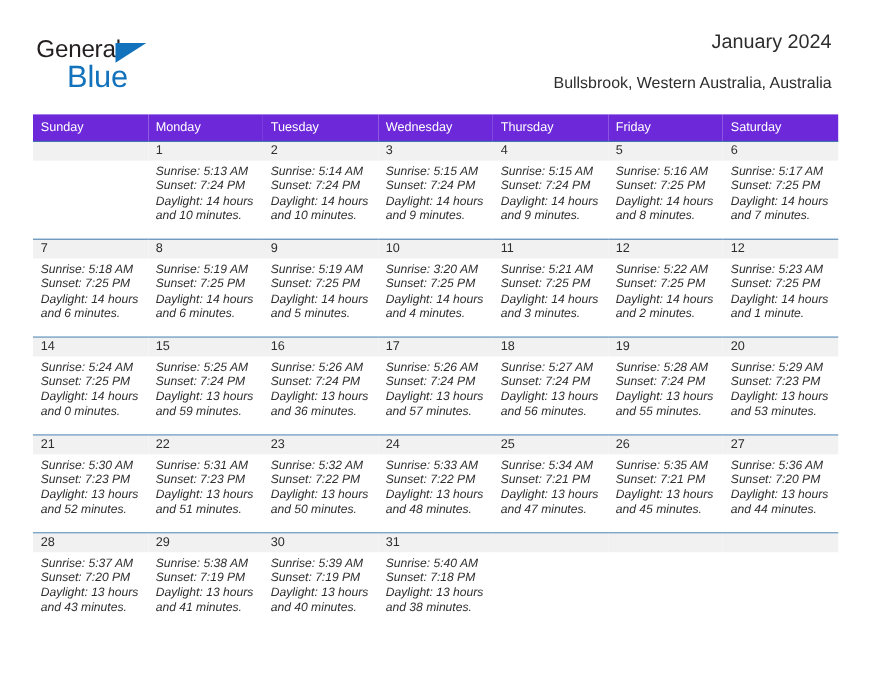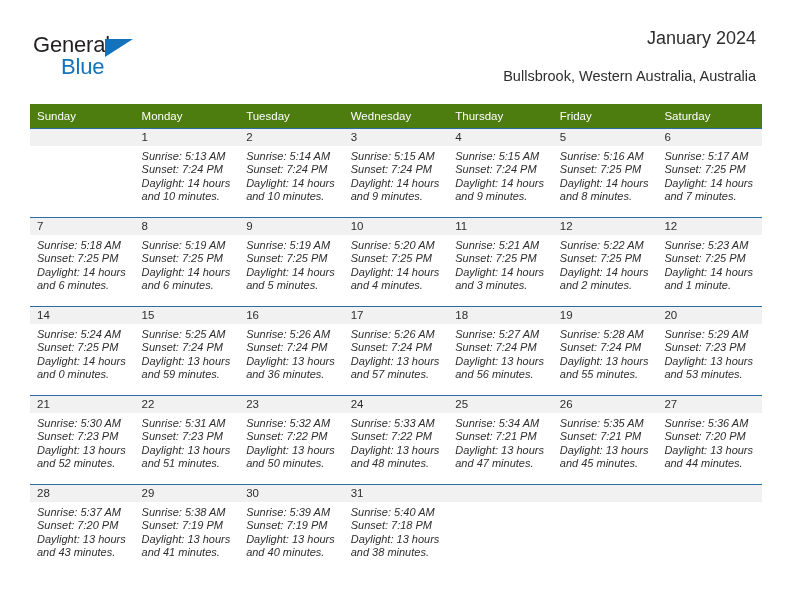--- a/index.html
+++ b/index.html
@@ -51,21 +51,21 @@
     top: 5px;
     width: 0;
     height: 0;
     border-left: 28px solid #1273bc;
     border-bottom: 18px solid transparent;
   }
   .brand-blue {
     position: absolute;
     left: 28px;
     top: 22px;
-    font-size: 22px;
+    font-size: 28px;
     color: #1273bc;
     letter-spacing: -0.2px;
     font-family: "Liberation Sans", sans-serif;
   }
 
   .title-block {
     position: absolute;
     right: 36px;
     top: 28px;
     text-align: right;
@@ -88,21 +88,21 @@
   
   .calendar {
     position: absolute;
     left: 30px;
     top: 104px;
     width: 732px;
     border-collapse: collapse;
     table-layout: fixed;
   }
   .calendar th {
-    background: #4d7c0f;
+    background: #6d28d9;
     color: #ffffff;
     font-size: 11.5px;
     font-weight: normal;
     text-align: left;
     padding: 6px 0 6px 7px;
     height: 22px;
     border: none;
   }
   .calendar td {
     vertical-align: top;
@@ -280,21 +280,21 @@
                 <div>Sunset: 7:25 PM</div>
                 <div>Daylight: 14 hours</div>
                 <div>and 5 minutes.</div>
               </div>
             </div>
           </td>
           <td>
             <div class="cell-inner">
               <div class="daynum">10</div>
               <div class="details">
-                <div>Sunrise: 5:20 AM</div>
+                <div>Sunrise: 3:20 AM</div>
                 <div>Sunset: 7:25 PM</div>
                 <div>Daylight: 14 hours</div>
                 <div>and 4 minutes.</div>
               </div>
             </div>
           </td>
           <td>
             <div class="cell-inner">
               <div class="daynum">11</div>
               <div class="details">

